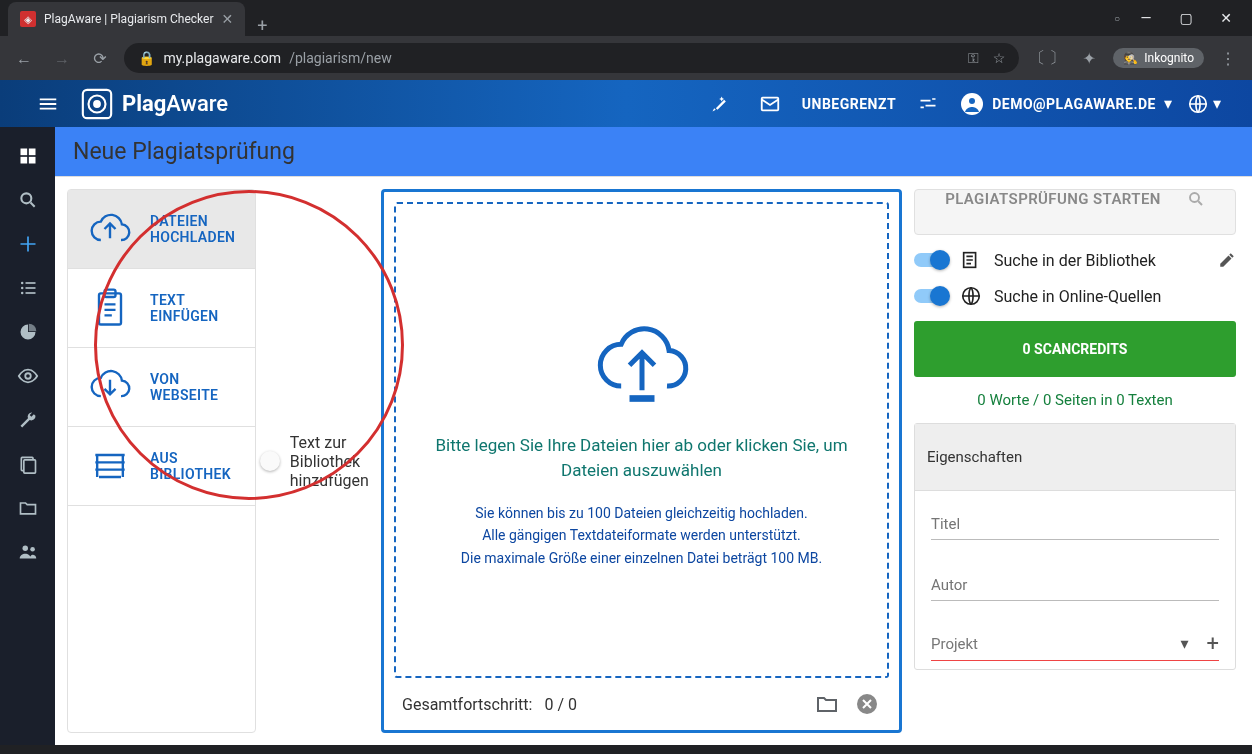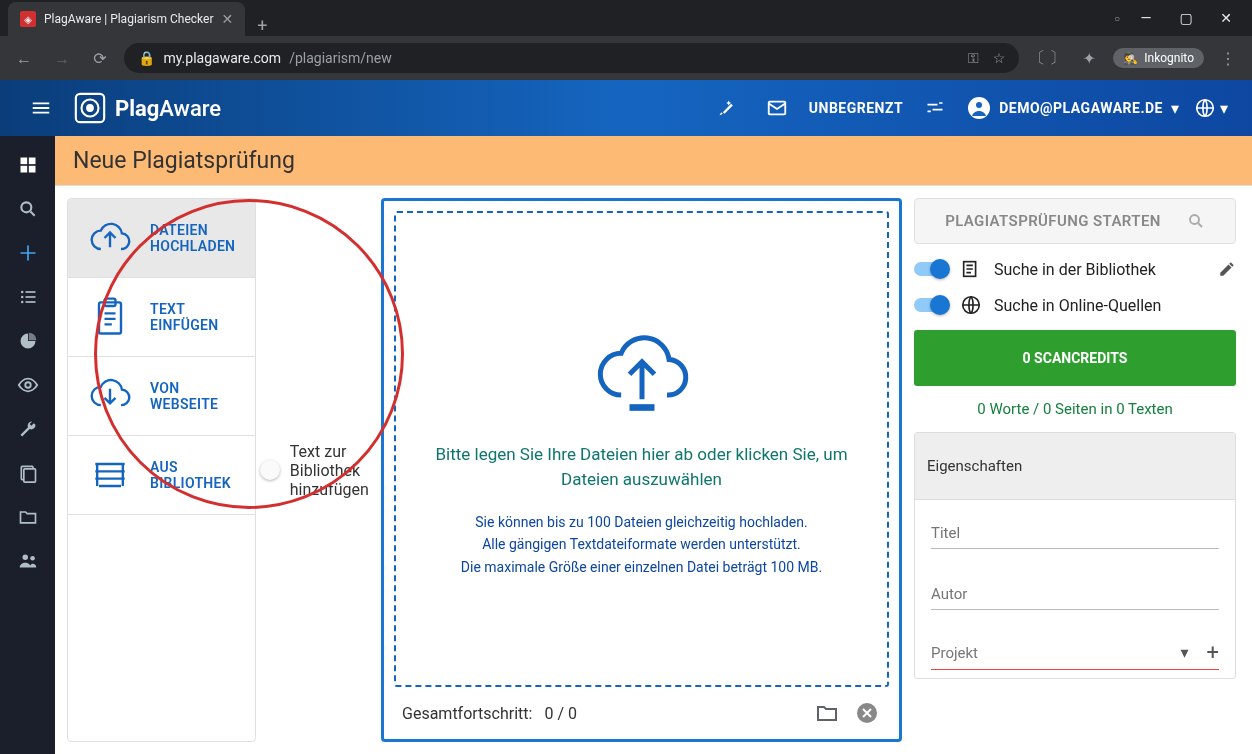--- a/index.html
+++ b/index.html
@@ -15,37 +15,37 @@
 .window-controls { margin-left: auto; display: flex; gap: 12px; padding: 0 12px; height: 36px; align-items: center; }
 .win-btn { width: 28px; height: 28px; display: flex; align-items: center; justify-content: center; color: #e8eaed; font-size: 14px; cursor: pointer; }
 .addr-bar { height: 44px; background: #35363a; display: flex; align-items: center; padding: 0 10px; gap: 10px; }
 .nav-btn { width: 28px; height: 28px; display: flex; align-items: center; justify-content: center; color: #9aa0a6; cursor: pointer; font-size: 16px; }
 .url-field { flex: 1; background: #202124; border-radius: 20px; height: 30px; display: flex; align-items: center; padding: 0 14px; color: #9aa0a6; font-size: 14px; gap: 8px; }
 .url-host { color: #e8eaed; }
 .url-right-icons { margin-left: auto; display: flex; gap: 14px; align-items: center; color: #9aa0a6; }
 .incognito-badge { display: flex; align-items: center; gap: 6px; background: #5f6368; color: #fff; border-radius: 14px; padding: 3px 10px; font-size: 12px; }
 
 
-.app-header { height: 56px; background: linear-gradient(90deg, #0a3d7a, #1565c0, #0d47a1); display: flex; align-items: center; padding: 0 23px; color: #fff; gap: 14px; }
+.app-header { height: 47px; background: linear-gradient(90deg, #0a3d7a, #1565c0, #0d47a1); display: flex; align-items: center; padding: 0 30px; color: #fff; gap: 14px; }
 .hamburger { cursor: pointer; }
 .logo { display: flex; align-items: center; gap: 8px; font-size: 22px; font-weight: 500; }
 .logo-strong { font-weight: 700; }
 .header-spacer { flex: 1; }
 .header-icon { width: 36px; height: 36px; display: flex; align-items: center; justify-content: center; cursor: pointer; }
 .header-text { font-size: 14px; font-weight: 700; letter-spacing: 0.5px; }
 .user-chip { display: flex; align-items: center; gap: 8px; cursor: pointer; }
 
 
 .app-body { display: flex; height: calc(754px - 80px - 56px); }
 .left-rail { width: 55px; background: #1a1f2b; display: flex; flex-direction: column; align-items: center; padding-top: 12px; gap: 10px; }
 .rail-icon { width: 40px; height: 34px; display: flex; align-items: center; justify-content: center; color: #b0bec5; cursor: pointer; border-radius: 4px; }
 .rail-icon.active { color: #fff; }
 
 .content { flex: 1; background: #fff; display: flex; flex-direction: column; }
-.page-title-bar { height: 50px; background: #fdba74; border-bottom: 1px solid #ddd; display: flex; align-items: center; padding: 0 18px; font-size: 23px; color: #333; }
+.page-title-bar { height: 50px; background: #3b82f6; border-bottom: 1px solid #ddd; display: flex; align-items: center; padding: 0 18px; font-size: 23px; color: #333; }
 .columns { flex: 1; display: flex; padding: 12px; gap: 12px; background: #fff; overflow: hidden; }
 
 
 .col-left { width: 302px; display: flex; }
 .method-list { border: 1px solid #e0e0e0; border-radius: 4px; position: relative; background: #fff; }
 .method-item { height: 79px; display: flex; align-items: center; gap: 18px; padding: 0 20px; border-bottom: 1px solid #e0e0e0; cursor: pointer; color: #1565c0; font-size: 14px; font-weight: 600; letter-spacing: 0.3px; }
 .method-item:last-child { border-bottom: none; }
 .method-item.selected { background: #e8e8e8; }
 .method-icon { width: 44px; height: 44px; display: flex; align-items: center; justify-content: center; flex-shrink: 0; }
 .red-circle { position: absolute; top: 0; left: 40px; width: 310px; height: 310px; border: 3px solid #d32f2f; border-radius: 50%; pointer-events: none; transform: translateX(-14px); }
@@ -60,21 +60,21 @@
 .dropzone { flex: 1; border: 2px dashed #1565c0; border-radius: 3px; display: flex; flex-direction: column; align-items: center; justify-content: center; padding: 30px; text-align: center; color: #333; }
 .dropzone svg { margin-bottom: 22px; }
 .drop-main { font-size: 17px; color: #0f766e; margin-bottom: 18px; line-height: 1.5; }
 .drop-info { font-size: 14px; color: #0d47a1; line-height: 1.6; }
 .progress-row { height: 42px; display: flex; align-items: center; padding: 10px 8px 0 8px; gap: 12px; font-size: 16px; color: #333; }
 .progress-row .spacer { flex: 1; }
 .progress-icon { width: 28px; height: 28px; display: flex; align-items: center; justify-content: center; color: #5f6368; cursor: pointer; }
 
 
 .col-right { width: 326px; display: flex; flex-direction: column; gap: 14px; overflow-y: auto; padding-right: 4px; }
-.start-btn { height: 46px; background: #f5f5f5; border: 1px solid #e0e0e0; border-radius: 4px; display: flex; align-items: center; justify-content: center; gap: 26px; color: #888; font-size: 15px; font-weight: 600; letter-spacing: 0.4px; cursor: pointer; }
+.start-btn { height: 46px; background: #f5f5f5; border: 1px solid #e0e0e0; border-radius: 4px; display: flex; align-items: flex-start; justify-content: center; gap: 26px; color: #888; font-size: 15px; font-weight: 600; letter-spacing: 0.4px; cursor: pointer; }
 .opt-row { display: flex; align-items: center; gap: 12px; font-size: 16px; color: #222; }
 .opt-row .edit { margin-left: auto; color: #555; cursor: pointer; }
 .credits-btn { height: 56px; background: #2e9e2e; color: #fff; display: flex; align-items: center; justify-content: center; font-weight: 700; font-size: 14px; border-radius: 3px; cursor: pointer; }
 .stats-line { text-align: center; color: #15803d; font-size: 15px; }
 .props-panel { border: 1px solid #ddd; border-radius: 3px; background: #fff; }
 .props-header { background: #eee; padding: 24px 12px; font-size: 15px; color: #333; border-bottom: 1px solid #ddd; }
 .props-body { padding: 18px 16px 8px 16px; display: flex; flex-direction: column; gap: 30px; }
 .tf { border: none; border-bottom: 1px solid #bbb; padding: 6px 0; font-size: 15px; color: #666; background: transparent; outline: none; }
 .select-row { display: flex; align-items: center; border-bottom: 1px solid #ef4444; padding-bottom: 4px; gap: 10px; }
 .select-row .label { color: #777; font-size: 15px; flex: 1; }

